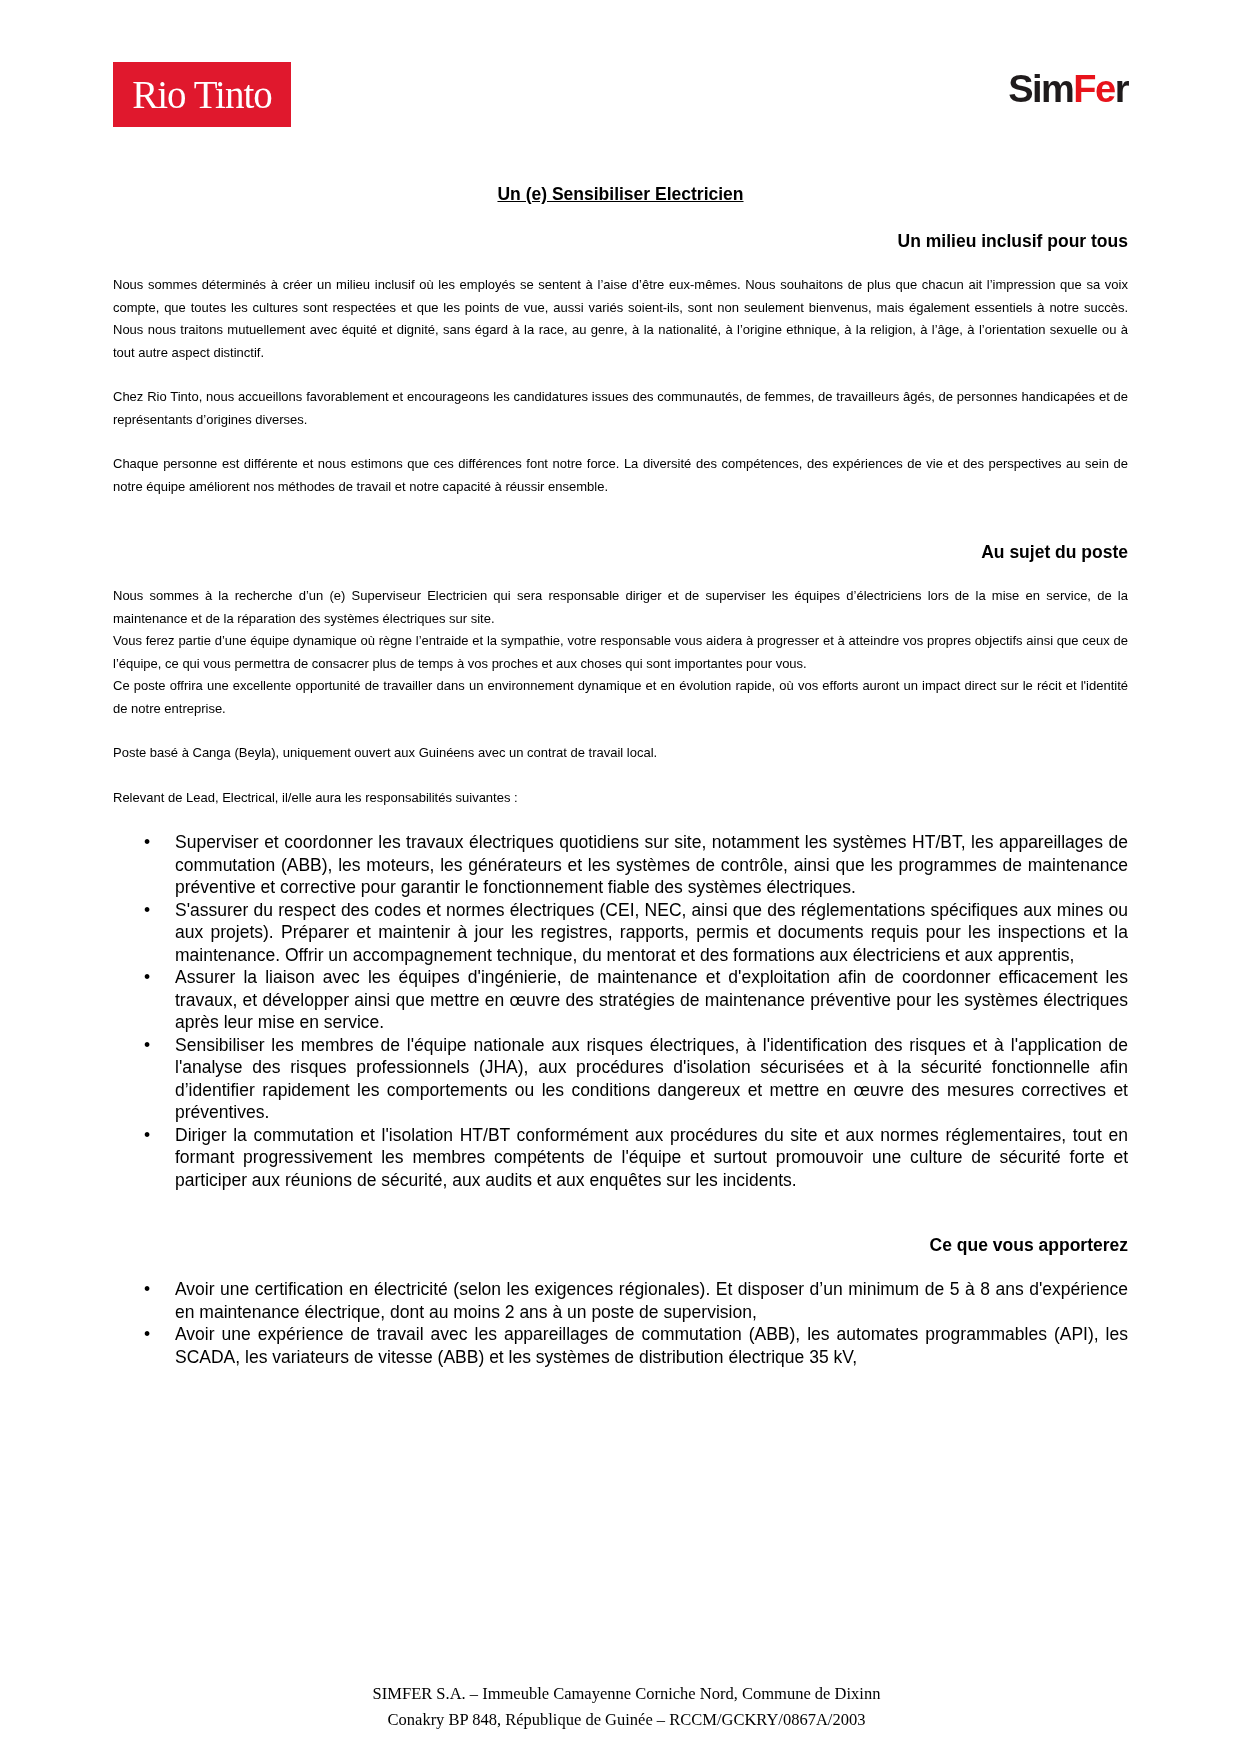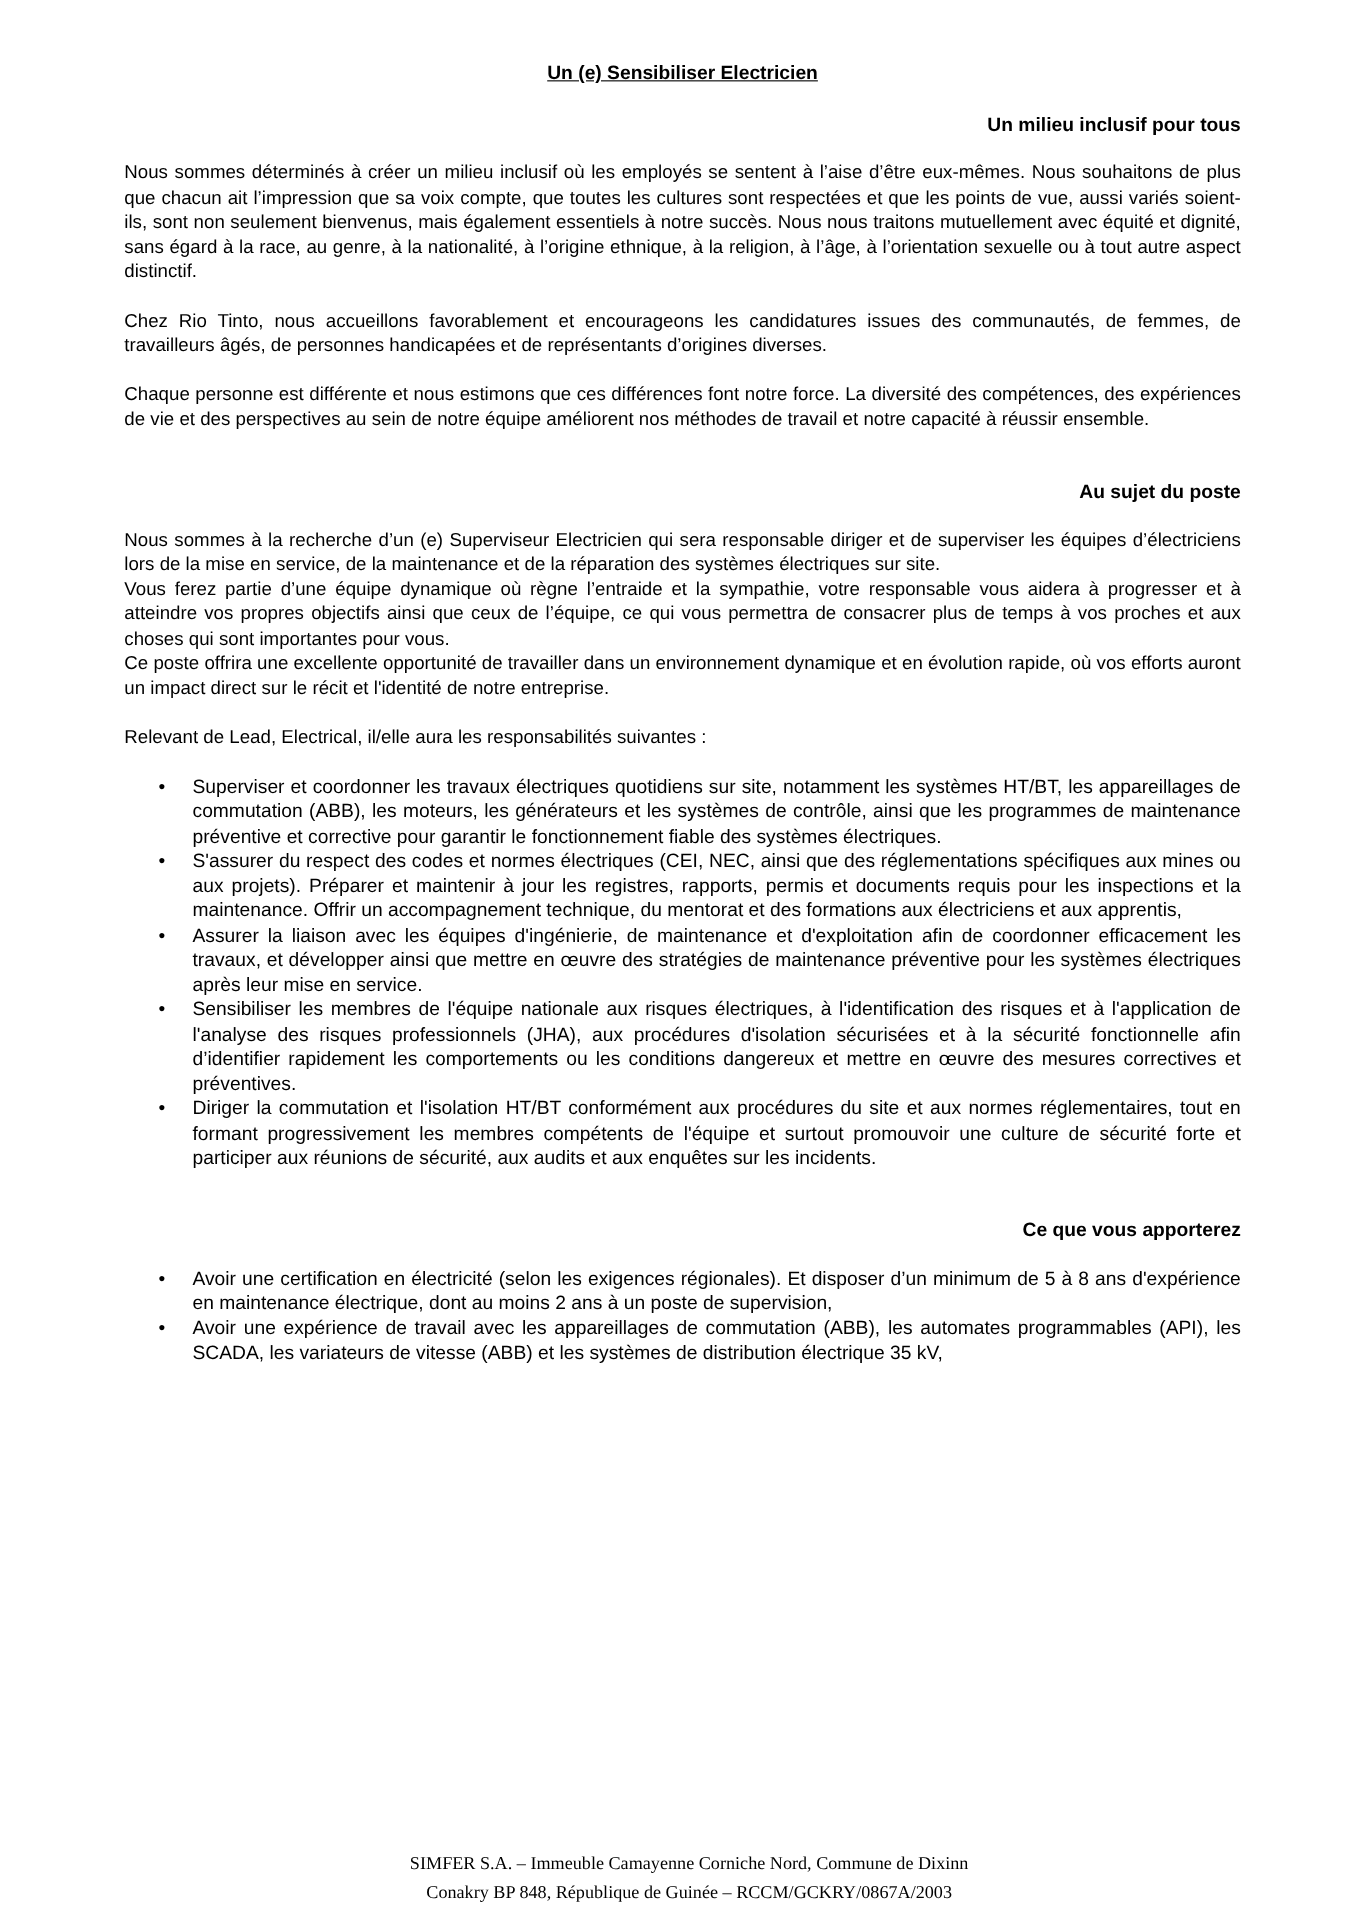--- a/index.html
+++ b/index.html
@@ -39,21 +39,21 @@
   }
   .doc-title span{text-decoration:underline;}
   h2{
     font-size:17.5px;font-weight:bold;
     margin:44px 0 0 0;
     text-align:right;
   }
   h2.first{margin-top:26px;}
   h2.indent{padding-left:5px;}
   p{
-    font-size:17px;line-height:22.5px;
+    font-size:13px;line-height:22.5px;
     text-align:justify;
     margin:22px 0 0 0;
   }
   p.tight{margin:0;}
   ul.bullets{
     list-style:none;
     margin:22px 0 0 0;padding:0;
   }
   ul.bullets li{
     position:relative;
@@ -74,34 +74,41 @@
     font-size:16.5px;line-height:26px;
     color:#000;
   }
 </style>
 </head>
 <body>
 
 <div class="page">
   <div class="content">
 
+    <div class="header-row">
+      <div class="rt-logo">
+        <span>Rio Tinto</span>
+      </div>
+      <div class="simfer-logo"><span>Sim</span><span class="sf-red">Fe</span><span>r</span></div>
+    </div>
 
     <div class="doc-title">
       <span>Un (e) Sensibiliser Electricien</span>
     </div>
 
     <h2 class="first">Un milieu inclusif pour tous</h2>
     <p>Nous sommes déterminés à créer un milieu inclusif où les employés se sentent à l’aise d’être eux-mêmes. Nous souhaitons de plus que chacun ait l’impression que sa voix compte, que toutes les cultures sont respectées et que les points de vue, aussi variés soient-ils, sont non seulement bienvenus, mais également essentiels à notre succès. Nous nous traitons mutuellement avec équité et dignité, sans égard à la race, au genre, à la nationalité, à l’origine ethnique, à la religion, à l’âge, à l’orientation sexuelle ou à tout autre aspect distinctif.</p>
     <p>Chez Rio Tinto, nous accueillons favorablement et encourageons les candidatures issues des communautés, de femmes, de travailleurs âgés, de personnes handicapées et de représentants d’origines diverses.</p>
     <p>Chaque personne est différente et nous estimons que ces différences font notre force. La diversité des compétences, des expériences de vie et des perspectives au sein de notre équipe améliorent nos méthodes de travail et notre capacité à réussir ensemble.</p>
 
     <h2>Au sujet du poste</h2>
     <p>Nous sommes à la recherche d’un (e) Superviseur Electricien qui sera responsable diriger et de superviser les équipes d’électriciens lors de la mise en service, de la maintenance et de la réparation des systèmes électriques sur site.</p>
     <p class="tight">Vous ferez partie d’une équipe dynamique où règne l’entraide et la sympathie, votre responsable vous aidera à progresser et à atteindre vos propres objectifs ainsi que ceux de l’équipe, ce qui vous permettra de consacrer plus de temps à vos proches et aux choses qui sont importantes pour vous.</p>
     <p class="tight">Ce poste offrira une excellente opportunité de travailler dans un environnement dynamique et en évolution rapide, où vos efforts auront un impact direct sur le récit et l'identité de notre entreprise.</p>
+    <p>Poste basé à Canga (Beyla), uniquement ouvert aux Guinéens avec un contrat de travail local.</p>
     <p>Relevant de Lead, Electrical, il/elle aura les responsabilités suivantes :</p>
 
     <ul class="bullets">
       <li>Superviser et coordonner les travaux électriques quotidiens sur site, notamment les systèmes HT/BT, les appareillages de commutation (ABB), les moteurs, les générateurs et les systèmes de contrôle, ainsi que les programmes de maintenance préventive et corrective pour garantir le fonctionnement fiable des systèmes électriques.</li>
       <li>S'assurer du respect des codes et normes électriques (CEI, NEC, ainsi que des réglementations spécifiques aux mines ou aux projets). Préparer et maintenir à jour les registres, rapports, permis et documents requis pour les inspections et la maintenance. Offrir un accompagnement technique, du mentorat et des formations aux électriciens et aux apprentis,</li>
       <li>Assurer la liaison avec les équipes d'ingénierie, de maintenance et d'exploitation afin de coordonner efficacement les travaux, et développer ainsi que mettre en œuvre des stratégies de maintenance préventive pour les systèmes électriques après leur mise en service.</li>
       <li>Sensibiliser les membres de l'équipe nationale aux risques électriques, à l'identification des risques et à l'application de l'analyse des risques professionnels (JHA), aux procédures d'isolation sécurisées et à la sécurité fonctionnelle afin d’identifier rapidement les comportements ou les conditions dangereux et mettre en œuvre des mesures correctives et préventives.</li>
       <li>Diriger la commutation et l'isolation HT/BT conformément aux procédures du site et aux normes réglementaires, tout en formant progressivement les membres compétents de l'équipe et surtout promouvoir une culture de sécurité forte et participer aux réunions de sécurité, aux audits et aux enquêtes sur les incidents.</li>
     </ul>
 

